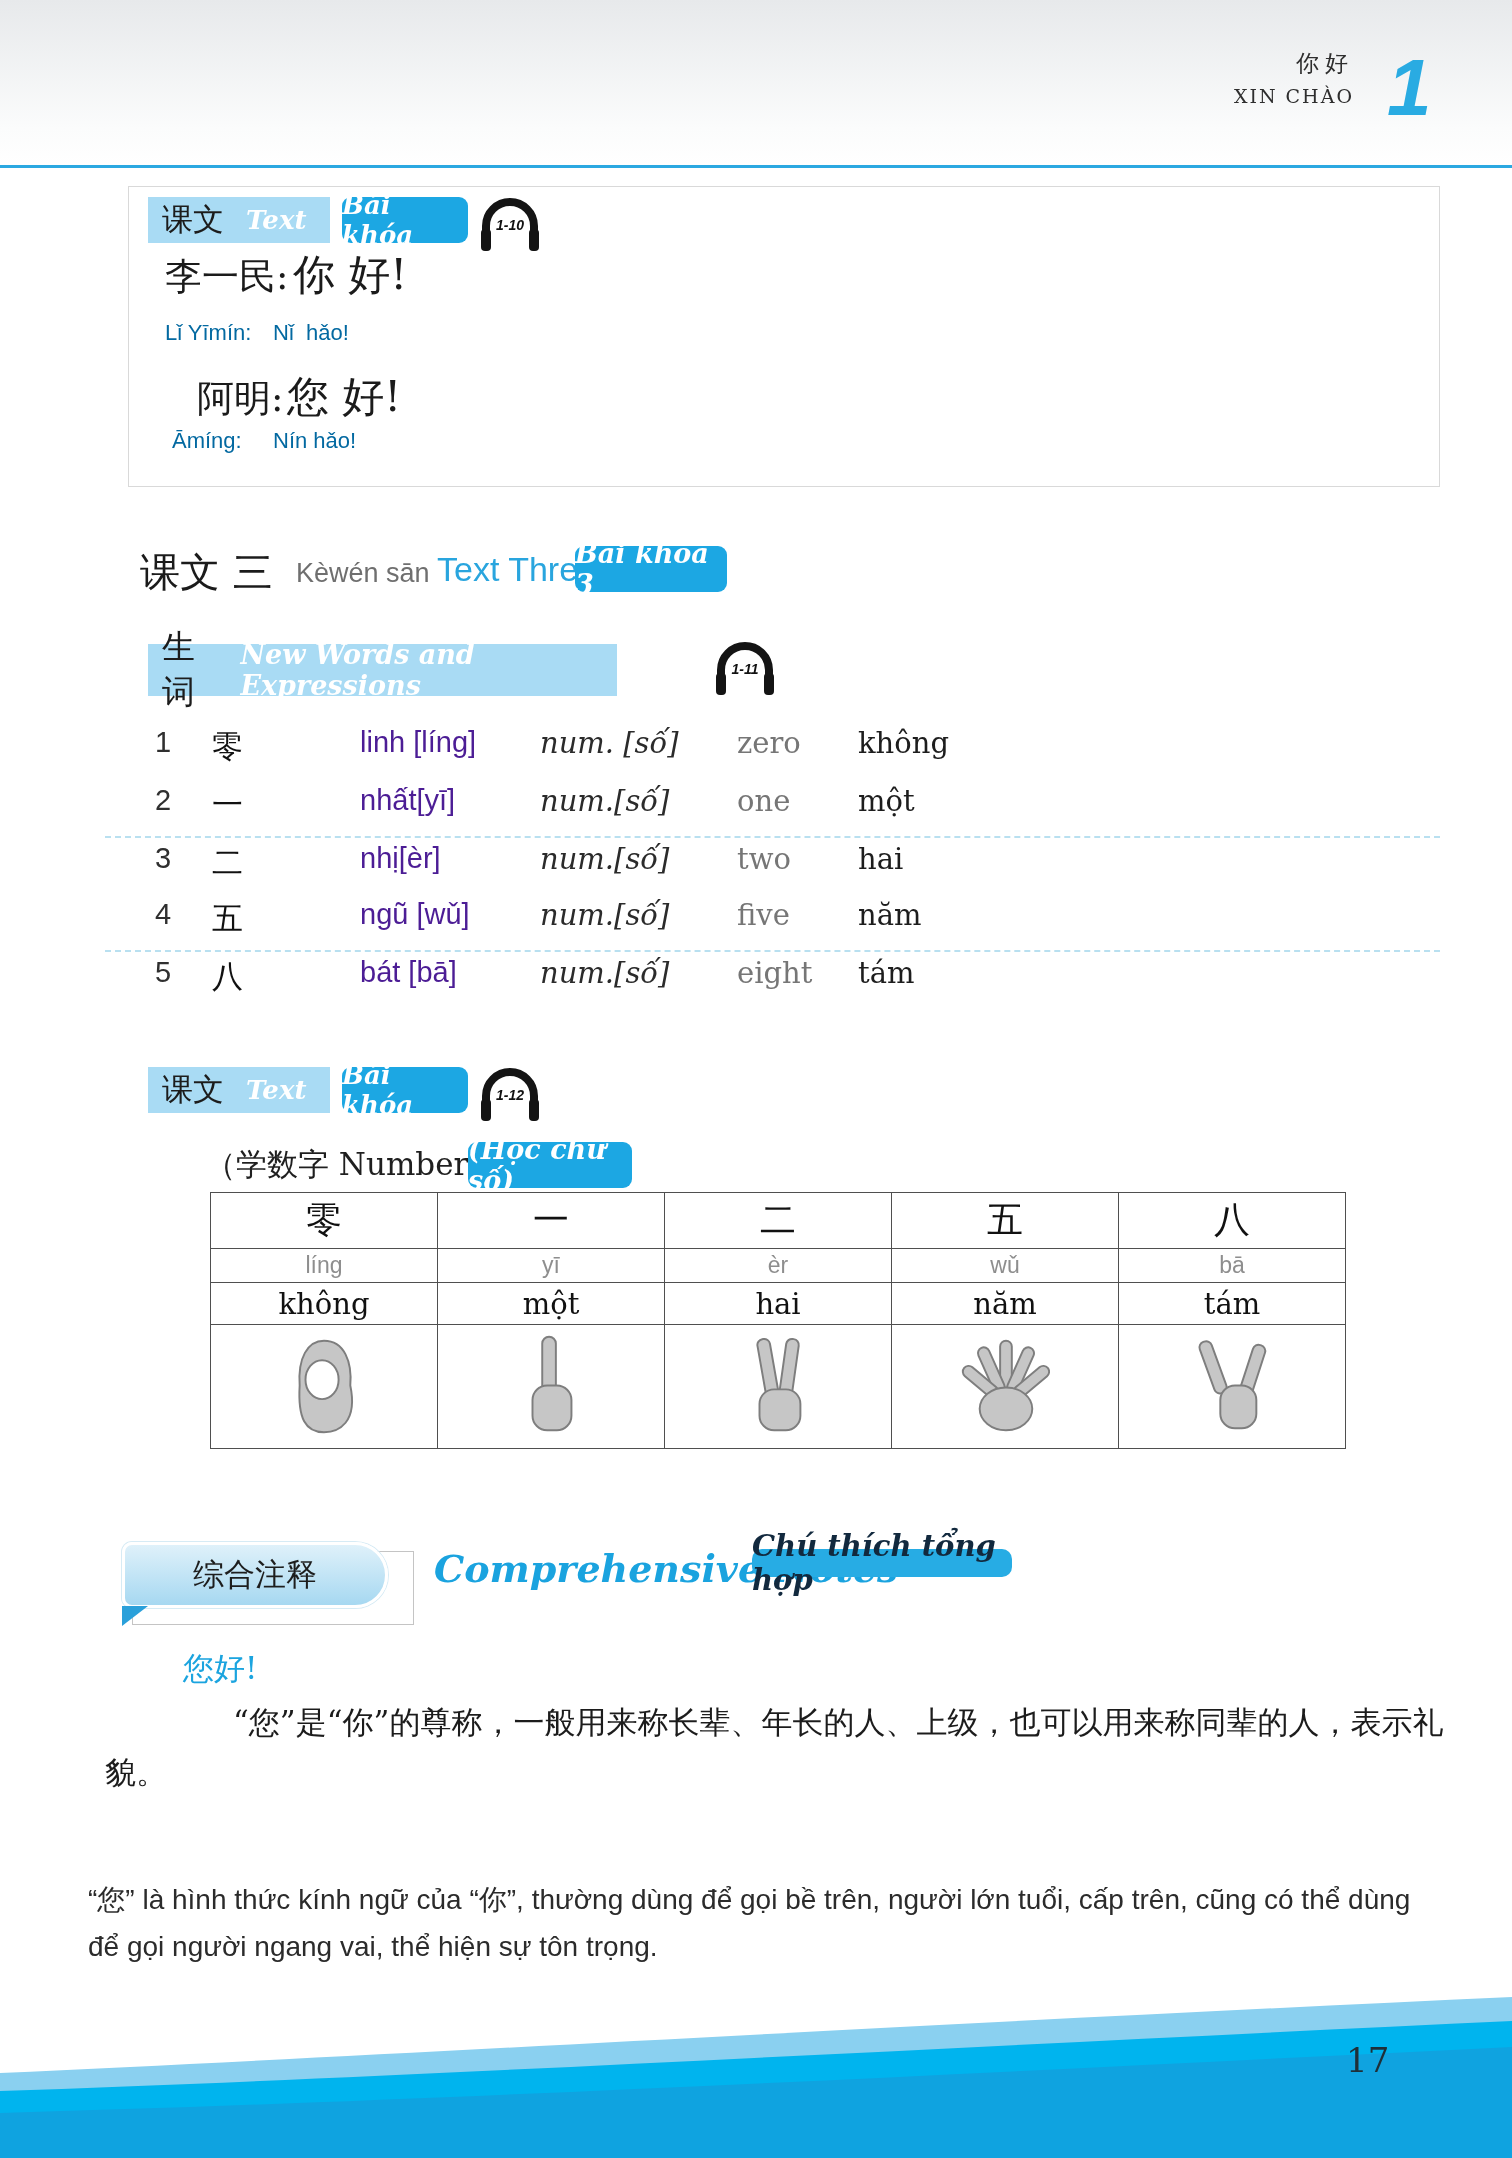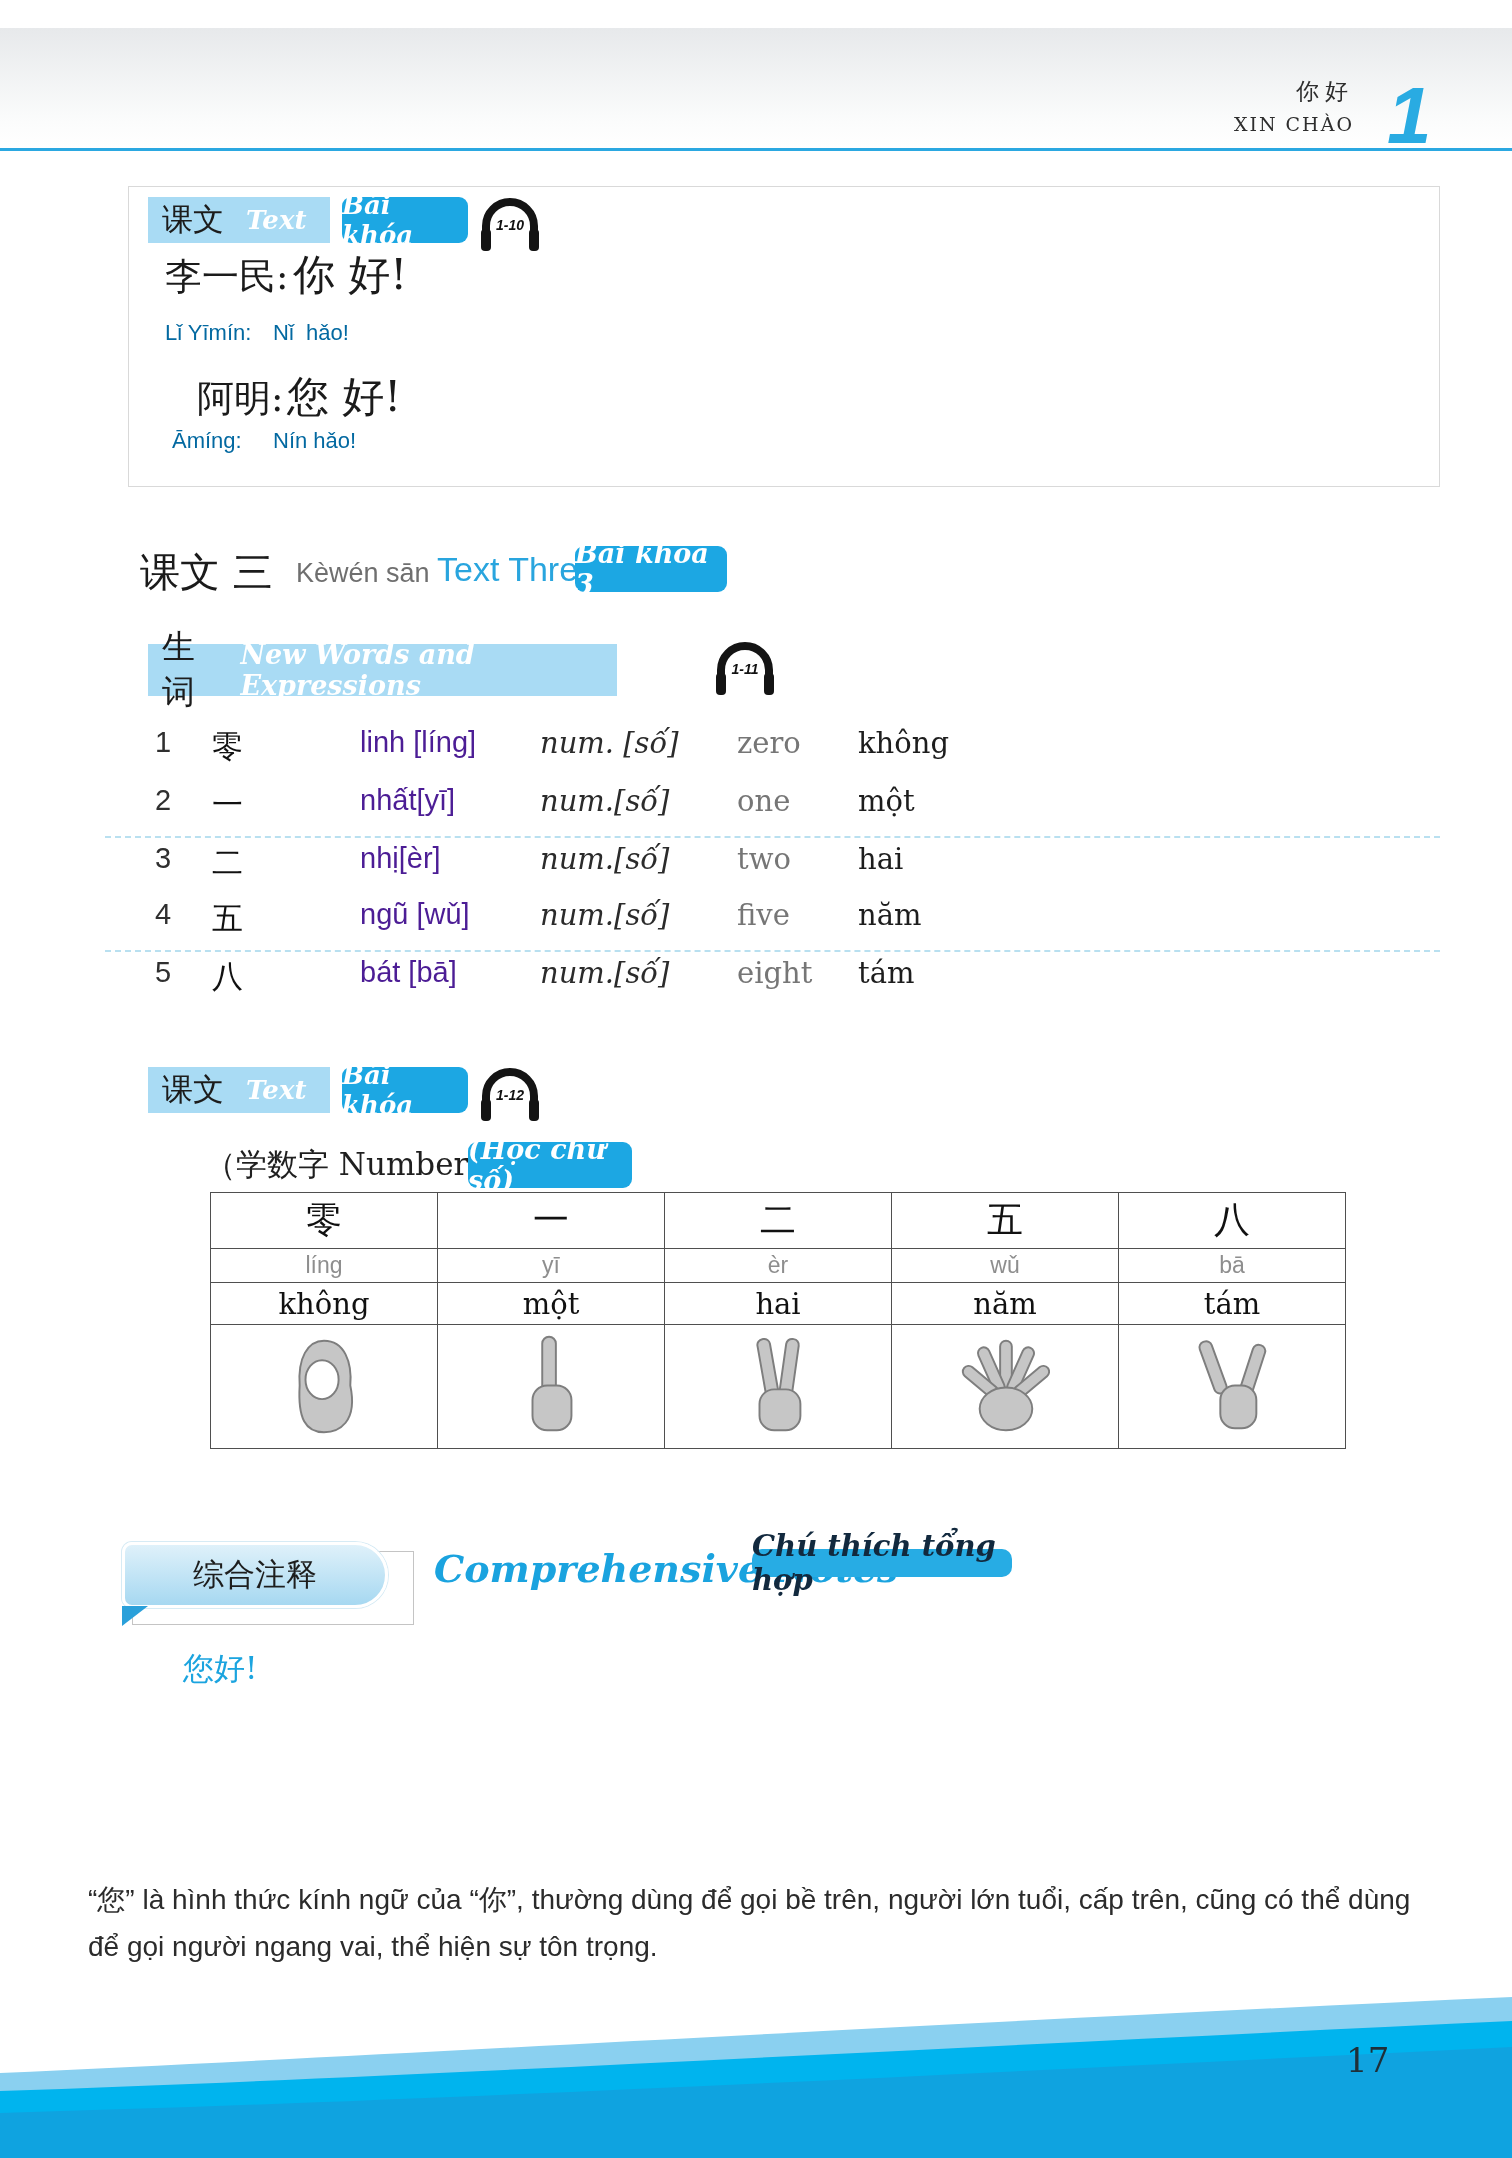--- a/index.html
+++ b/index.html
@@ -3,23 +3,23 @@
 <meta charset="utf-8">
 <style>
   * { margin:0; padding:0; box-sizing:border-box; }
   body { background:#ffffff; font-family:"Liberation Sans","DejaVu Sans",sans-serif; }
   #page { position:relative; width:1512px; height:2158px; background:#ffffff; overflow:hidden; }
   .abs { position:absolute; }
   .serif { font-family:"DejaVu Serif","Liberation Serif",serif; }
   .sans { font-family:"Liberation Sans","DejaVu Sans",sans-serif; }
 
   
-  #header { left:0; top:0; width:1512px; height:123px;
+  #header { left:0; top:0; width:1512px; height:168px;
             background:linear-gradient(#e7e9eb,#fbfcfc 78%,#ffffff);
-            border-bottom:3px solid #2ba8e1;margin-top:28px; }
+            border-bottom:3px solid #2ba8e1; }
   .hdr-titles { right:158px; top:48px; text-align:right; color:#2e2e2e; }
   .hdr-zh { font-size:23px; letter-spacing:6px; }
   .hdr-vi { font-size:19px; letter-spacing:2px; margin-top:6px; }
   .chapter-num { left:1387px; top:48px; font-size:80px; font-weight:bold; font-style:italic; color:#29abe2; line-height:1; }
 
   
   .light-label { background:#a9dbf4; display:flex; align-items:center; padding:0 14px; gap:22px; }
   .zh-label { font-size:31px; color:#1c1c1c; font-family:"DejaVu Serif",serif; }
   .white-italic { color:#ffffff; font-weight:bold; font-style:italic; font-family:"DejaVu Serif",serif; }
   .blue-pill { background:#1ca7e3; border-radius:9px; display:flex; align-items:center; justify-content:center;
@@ -270,20 +270,21 @@
   </tbody>
     </table>
 
   <div class="abs note-outer"></div>
   <div class="abs note-pill">综合注释</div>
   <div class="abs note-fold"></div>
   <span class="abs notes-en">Comprehensive Notes</span>
   <div class="abs notes-vi-pill">Chú thích tổng hợp</div>
 
   <span class="abs note-sub">您好!</span>
+  <p class="abs para-zh">“您”是“你”的尊称，一般用来称长辈、年长的人、上级，也可以用来称同辈的人，表示礼貌。</p>
   <p class="abs para-vi sans">“您” là hình thức kính ngữ của “你”, thường dùng để gọi bề trên, người lớn tuổi, cấp trên, cũng có thể dùng để gọi người ngang vai, thể hiện sự tôn trọng.</p>
 
   <svg id="wave" class="abs" viewBox="0 0 1512 173" preserveAspectRatio="none">
     <path d="M0 88 C400 70 900 40 1512 12 L1512 173 L0 173 Z" fill="#8ad0f0"></path>
     <path d="M0 106 C420 92 950 62 1512 36 L1512 173 L0 173 Z" fill="#00b4ee"></path>
     <path d="M0 128 C430 116 980 88 1512 62 L1512 173 L0 173 Z" fill="#0fa3e0"></path>
   </svg>
   <span class="abs page-num">17</span>
 
 </div>

